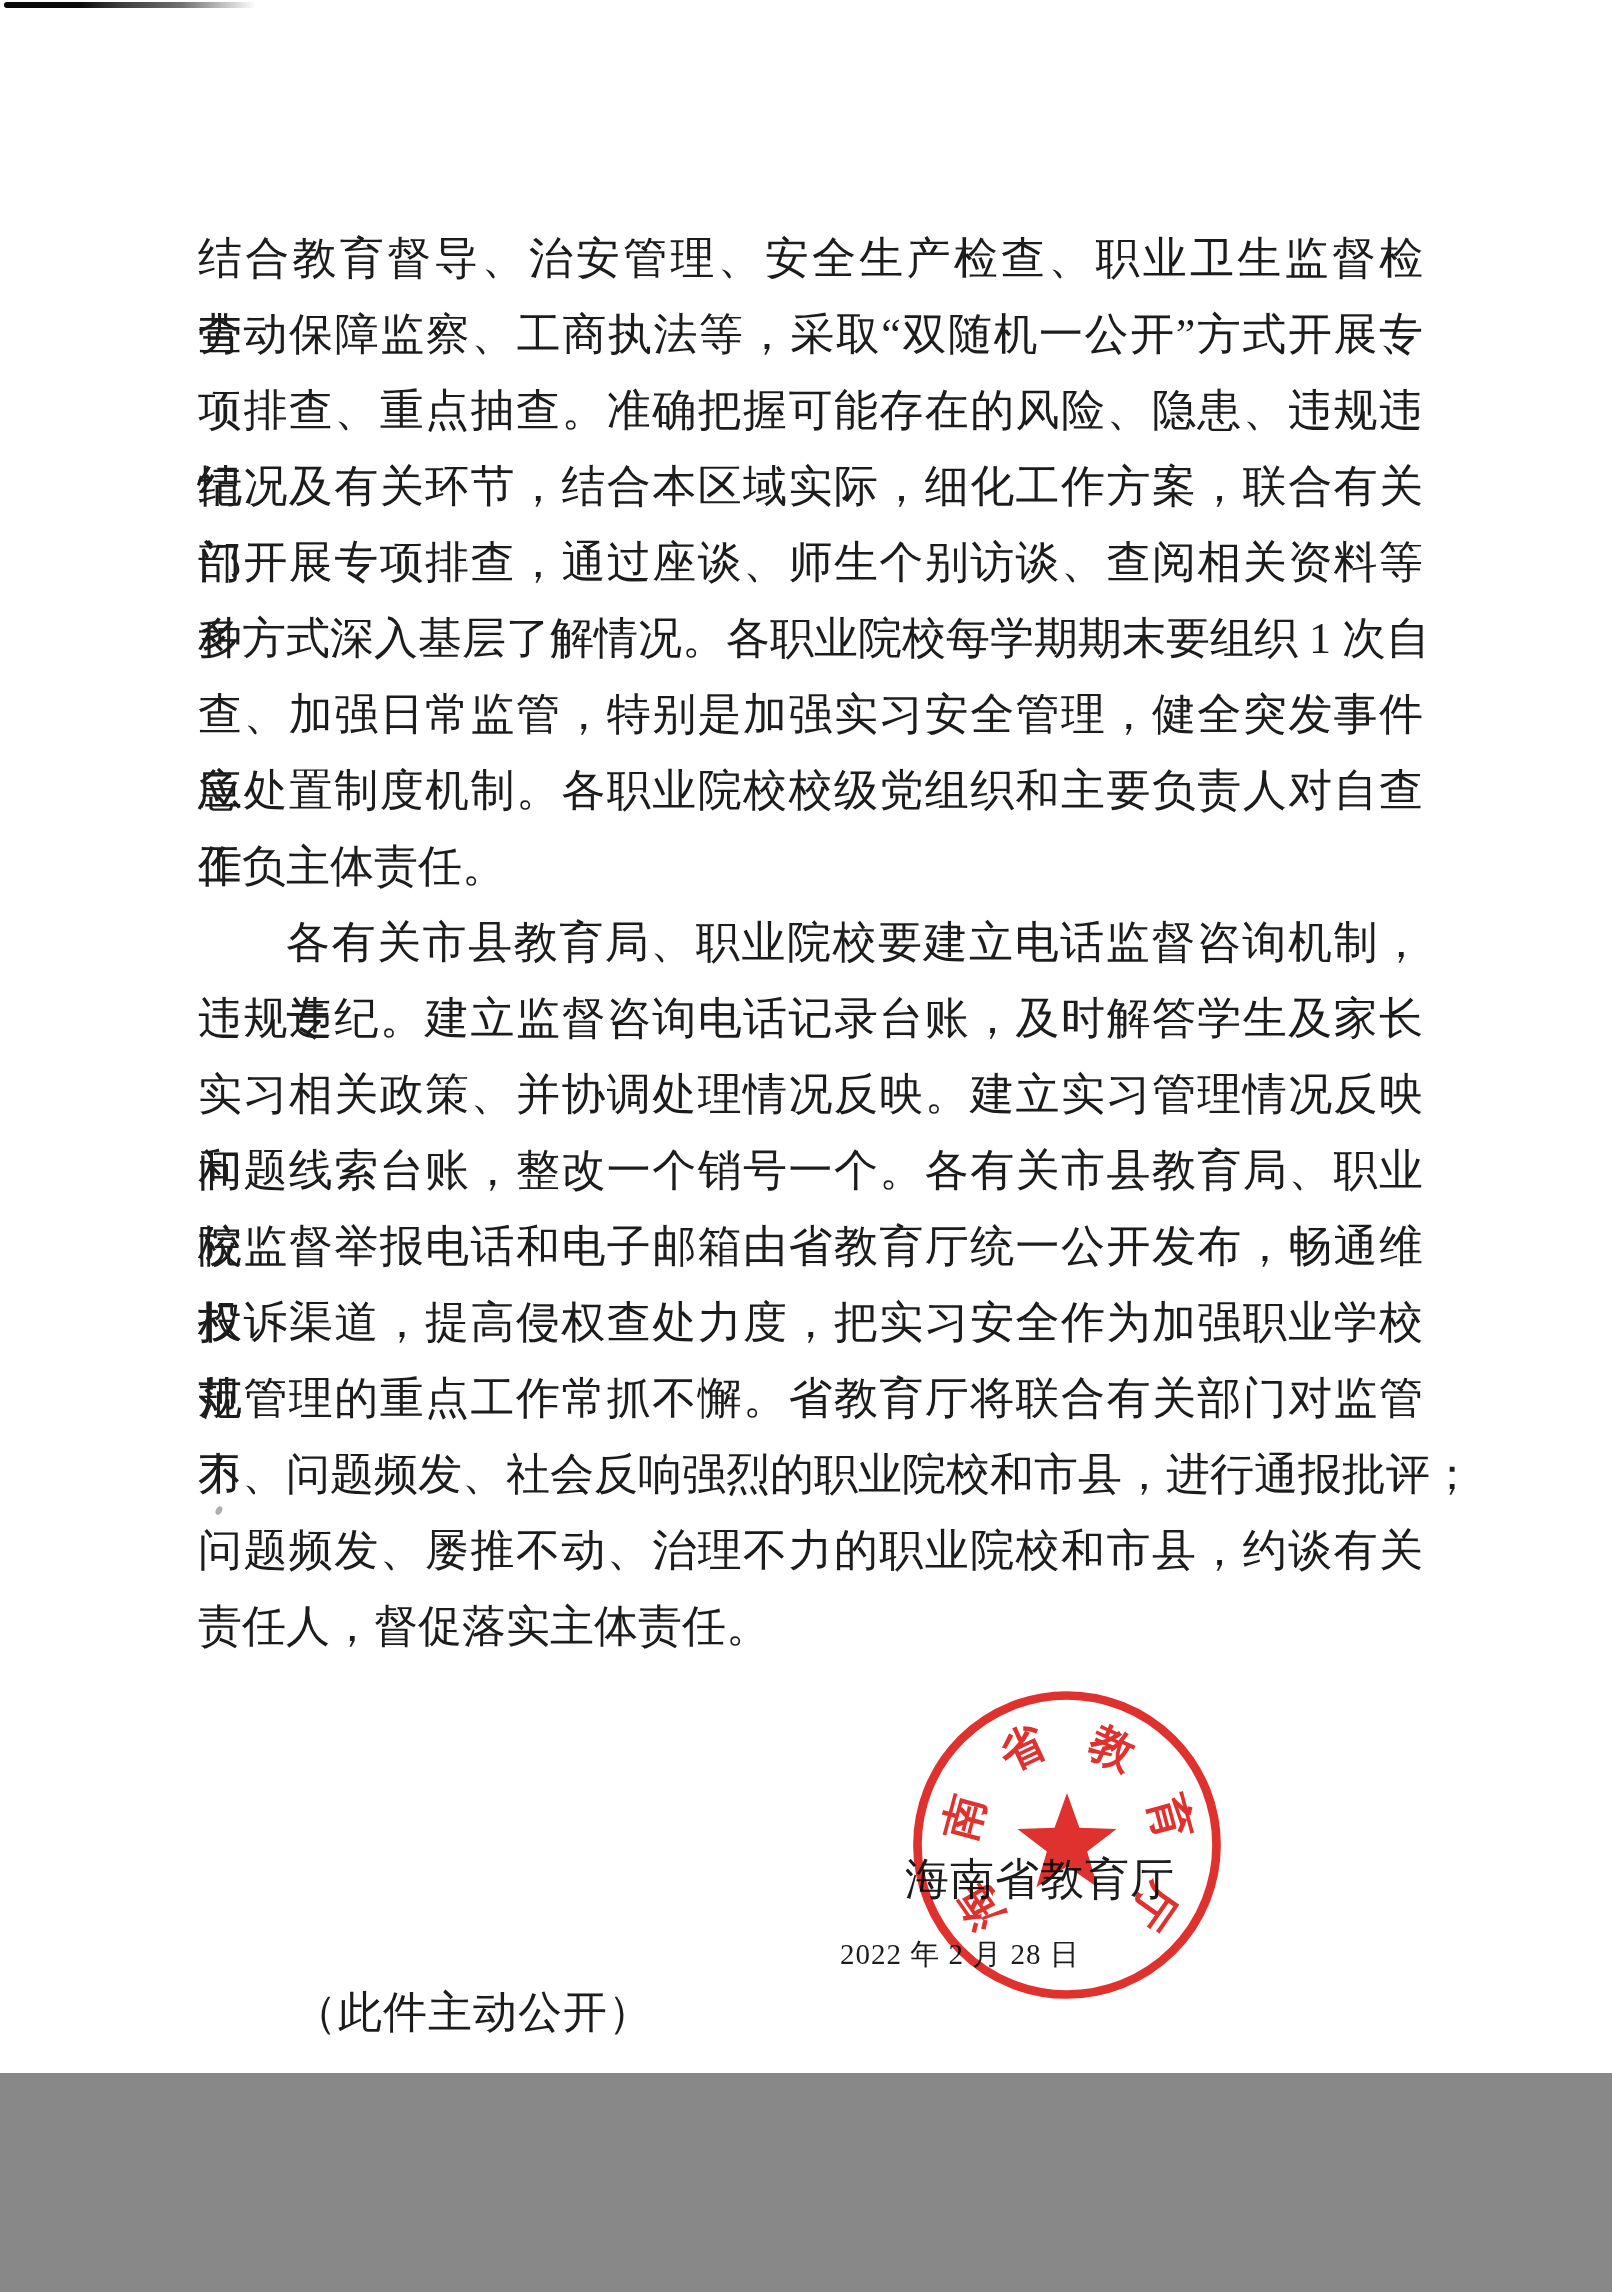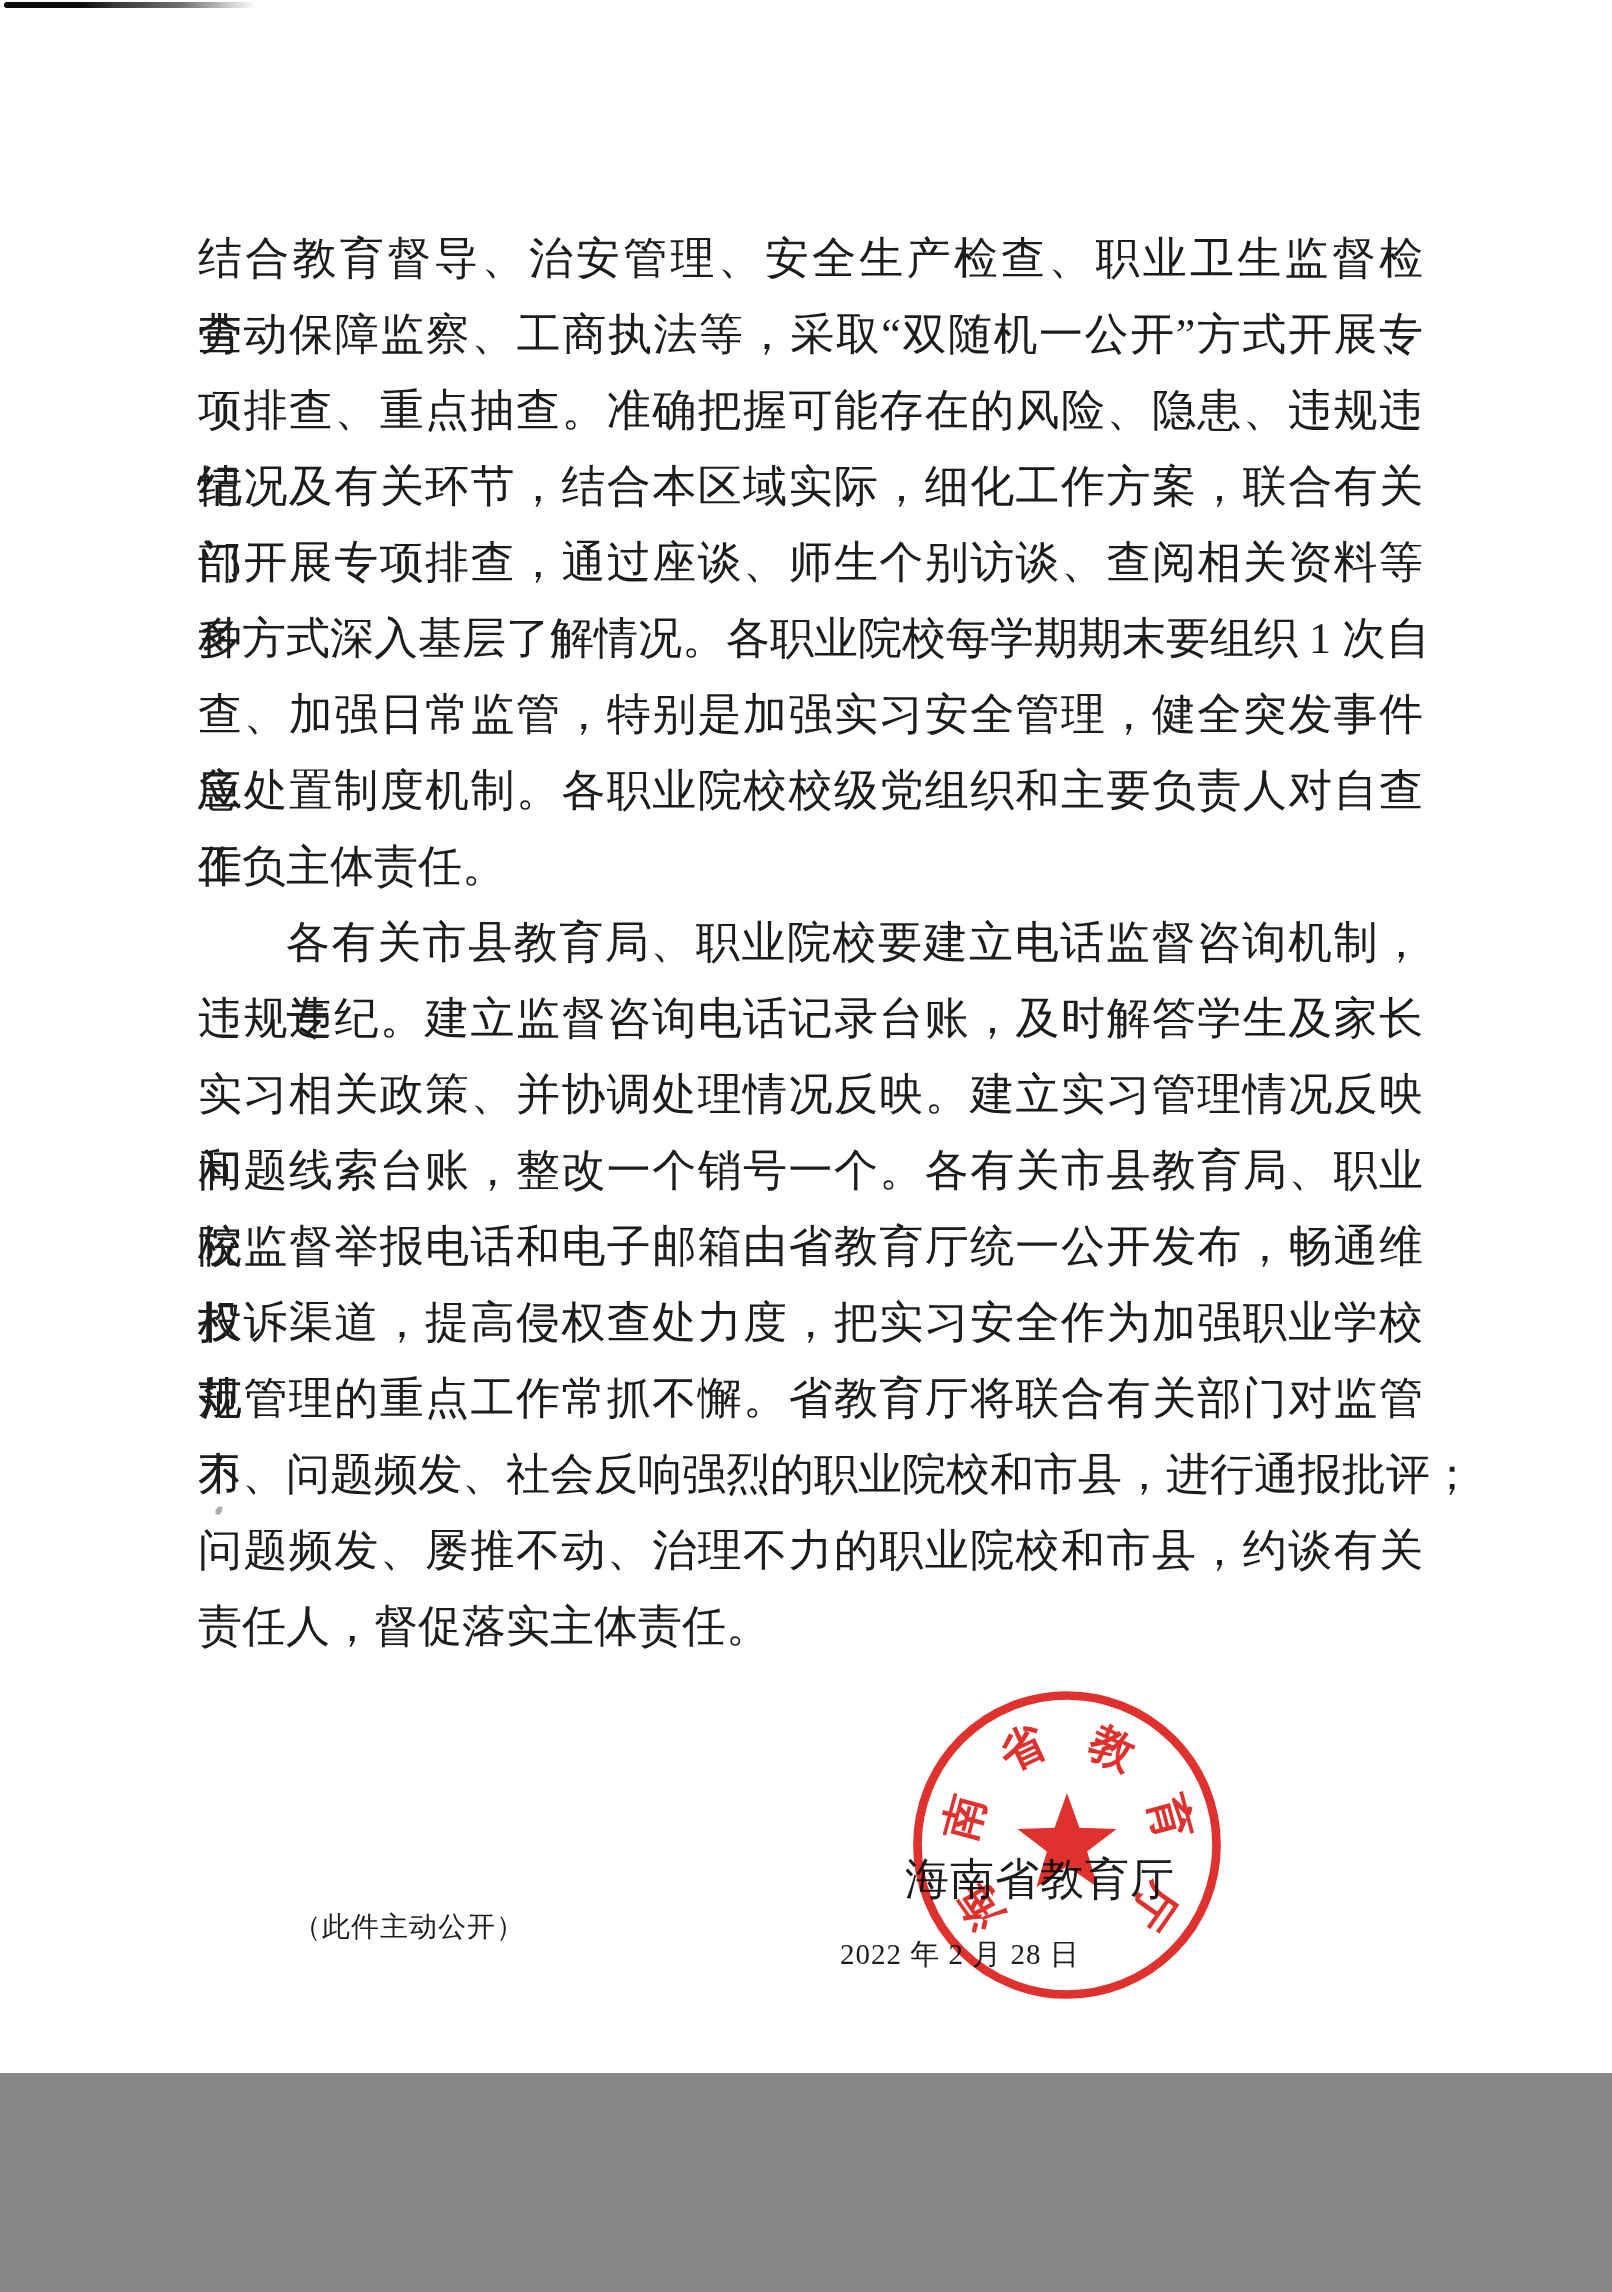--- a/index.html
+++ b/index.html
@@ -35,22 +35,22 @@
   .line.long{text-align:left;text-align-last:auto;white-space:nowrap;}
   .issuer{
     position:absolute;left:905px;top:1850px;
     font-size:44px;letter-spacing:1px;z-index:2;text-align:center;
   }
   .sign-date{
     position:absolute;left:840px;top:1935px;
     font-size:29px;letter-spacing:1px;z-index:2;
   }
   .note{
-    position:absolute;left:293px;top:1908px;
-    font-size:28px;letter-spacing:1px;
+    position:absolute;left:293px;top:1983px;
+    font-size:44px;letter-spacing:1px;
   }
   .pagenum{
     position:absolute;left:224px;top:2128px;
     font-size:39px;letter-spacing:2px;
   }
   .seal{
     position:absolute;left:903px;top:1681px;width:328px;height:328px;
     z-index:5;mix-blend-mode:multiply;opacity:.94;
   }
   .seal svg{display:block;width:100%;height:100%;}

